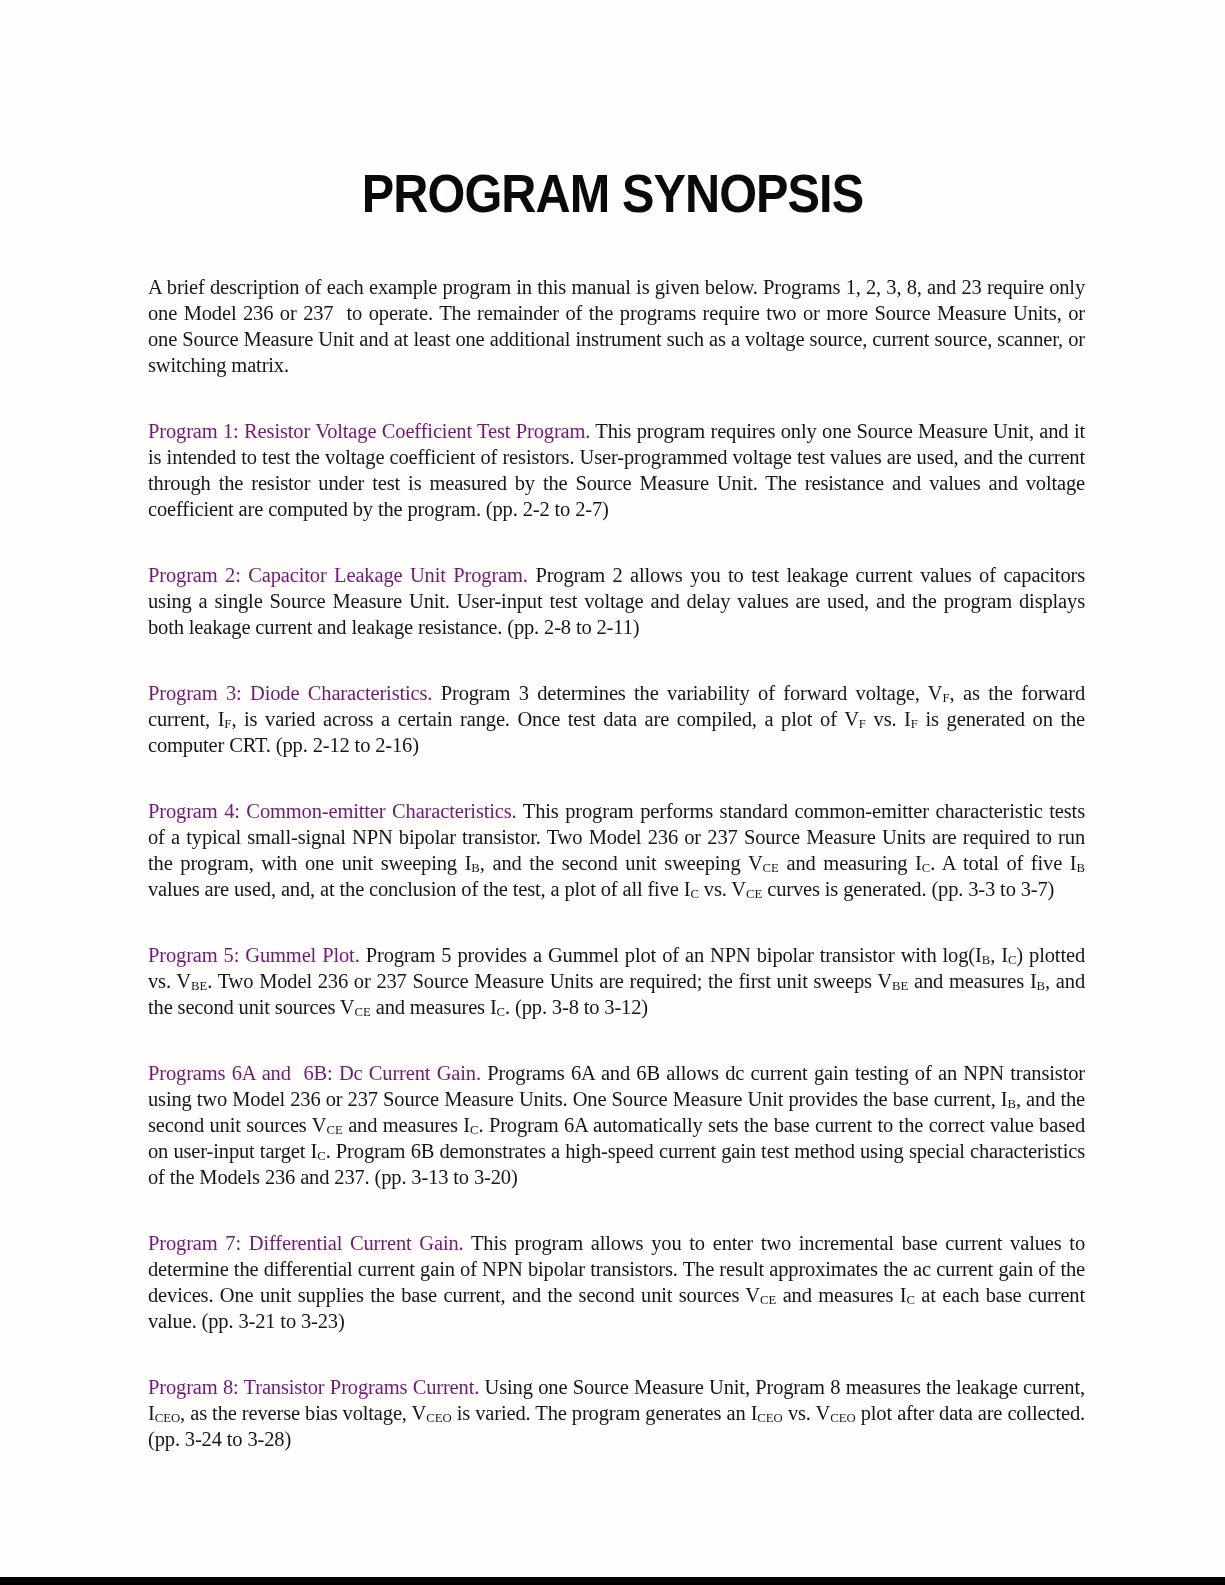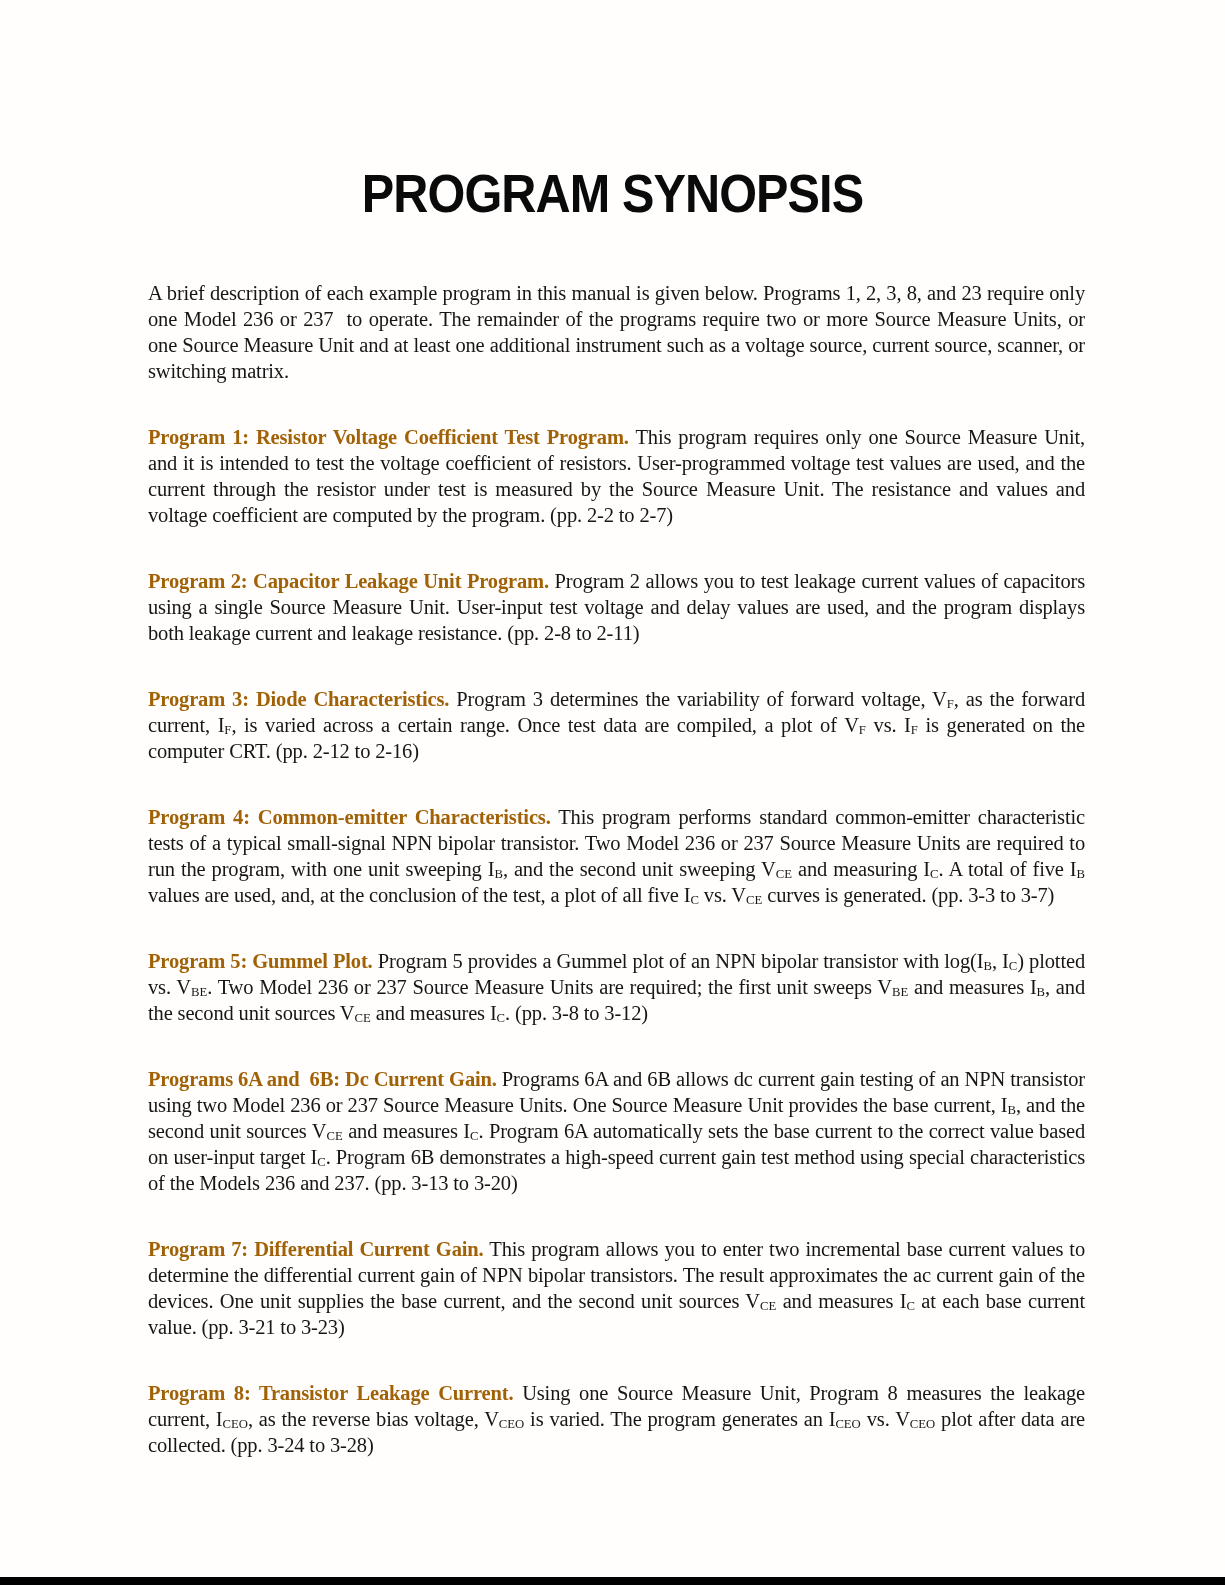--- a/index.html
+++ b/index.html
@@ -28,33 +28,33 @@
     white-space: nowrap;
   }
   .title-inner {
     display: inline-block;
     transform: scaleX(0.9);
     transform-origin: center;
     letter-spacing: -1px;
   }
   .content {
     position: absolute;
-    top: 280px;
+    top: 274px;
     left: 148px;
     width: 937px;
   }
   .para {
     margin: 0 0 40px 0;
     font-size: 20.5px;
     line-height: 26px;
     text-align: justify;
     letter-spacing: -0.15px;
     color: #161616;
   }
-  .para strong { font-weight: bold; color: #a16207; }
+  .para strong { font-weight: normal; color: #701a75; }
   .para sub {
     font-size: 0.62em;
     vertical-align: -0.18em;
     line-height: 0;
     letter-spacing: 0;
   }
   .bottom-bar {
     position: absolute;
     left: 0; right: 0;
     top: 1577px; height: 8px;
@@ -79,19 +79,19 @@
     <p class="para"><strong>Program 3: Diode Characteristics.</strong><span> Program 3 determines the variability of forward voltage, V<sub>F</sub>, as the forward current, I<sub>F</sub>, is varied across a certain range. Once test data are compiled, a plot of V<sub>F</sub> vs. I<sub>F</sub> is generated on the computer CRT. (pp. 2-12 to 2-16)</span></p>
 
     <p class="para"><strong>Program 4: Common-emitter Characteristics.</strong><span> This program performs standard common-emitter characteristic tests of a typical small-signal NPN bipolar transistor. Two Model 236 or 237 Source Measure Units are required to run the program, with one unit sweeping I<sub>B</sub>, and the second unit sweeping V<sub>CE</sub> and measuring I<sub>C</sub>. A total of five I<sub>B</sub> values are used, and, at the conclusion of the test, a plot of all five I<sub>C</sub> vs. V<sub>CE</sub> curves is generated. (pp. 3-3 to 3-7)</span></p>
 
     <p class="para"><strong>Program 5: Gummel Plot.</strong><span> Program 5 provides a Gummel plot of an NPN bipolar transistor with log(I<sub>B</sub>, I<sub>C</sub>) plotted vs. V<sub>BE</sub>. Two Model 236 or 237 Source Measure Units are required; the first unit sweeps V<sub>BE</sub> and measures I<sub>B</sub>, and the second unit sources V<sub>CE</sub> and measures I<sub>C</sub>. (pp. 3-8 to 3-12)</span></p>
 
     <p class="para"><strong>Programs 6A and&nbsp; 6B: Dc Current Gain.</strong><span> Programs 6A and 6B allows dc current gain testing of an NPN transistor using two Model 236 or 237 Source Measure Units. One Source Measure Unit provides the base current, I<sub>B</sub>, and the second unit sources V<sub>CE</sub> and measures I<sub>C</sub>. Program 6A automatically sets the base current to the correct value based on user-input target I<sub>C</sub>. Program 6B demonstrates a high-speed current gain test method using special characteristics of the Models 236 and 237. (pp. 3-13 to 3-20)</span></p>
 
     <p class="para"><strong>Program 7: Differential Current Gain.</strong><span> This program allows you to enter two incremental base current values to determine the differential current gain of NPN bipolar transistors. The result approximates the ac current gain of the devices. One unit supplies the base current, and the second unit sources V<sub>CE</sub> and measures I<sub>C</sub> at each base current value. (pp. 3-21 to 3-23)</span></p>
 
-    <p class="para"><strong>Program 8: Transistor Leakage Current.</strong><span> Using one Source Measure Unit, Program 8 measures the leakage current, I<sub>CEO</sub>, as the reverse bias voltage, V<sub>CEO</sub> is varied. The program generates an I<sub>CEO</sub> vs. V<sub>CEO</sub> plot after data are collected. (pp. 3-24 to 3-28)</span></p>
+    <p class="para"><strong>Program 8: Transistor Programs Current.</strong><span> Using one Source Measure Unit, Program 8 measures the leakage current, I<sub>CEO</sub>, as the reverse bias voltage, V<sub>CEO</sub> is varied. The program generates an I<sub>CEO</sub> vs. V<sub>CEO</sub> plot after data are collected. (pp. 3-24 to 3-28)</span></p>
 
   </div>
 
   <div class="bottom-bar"></div>
 
 </div>
 
 </body></html>

